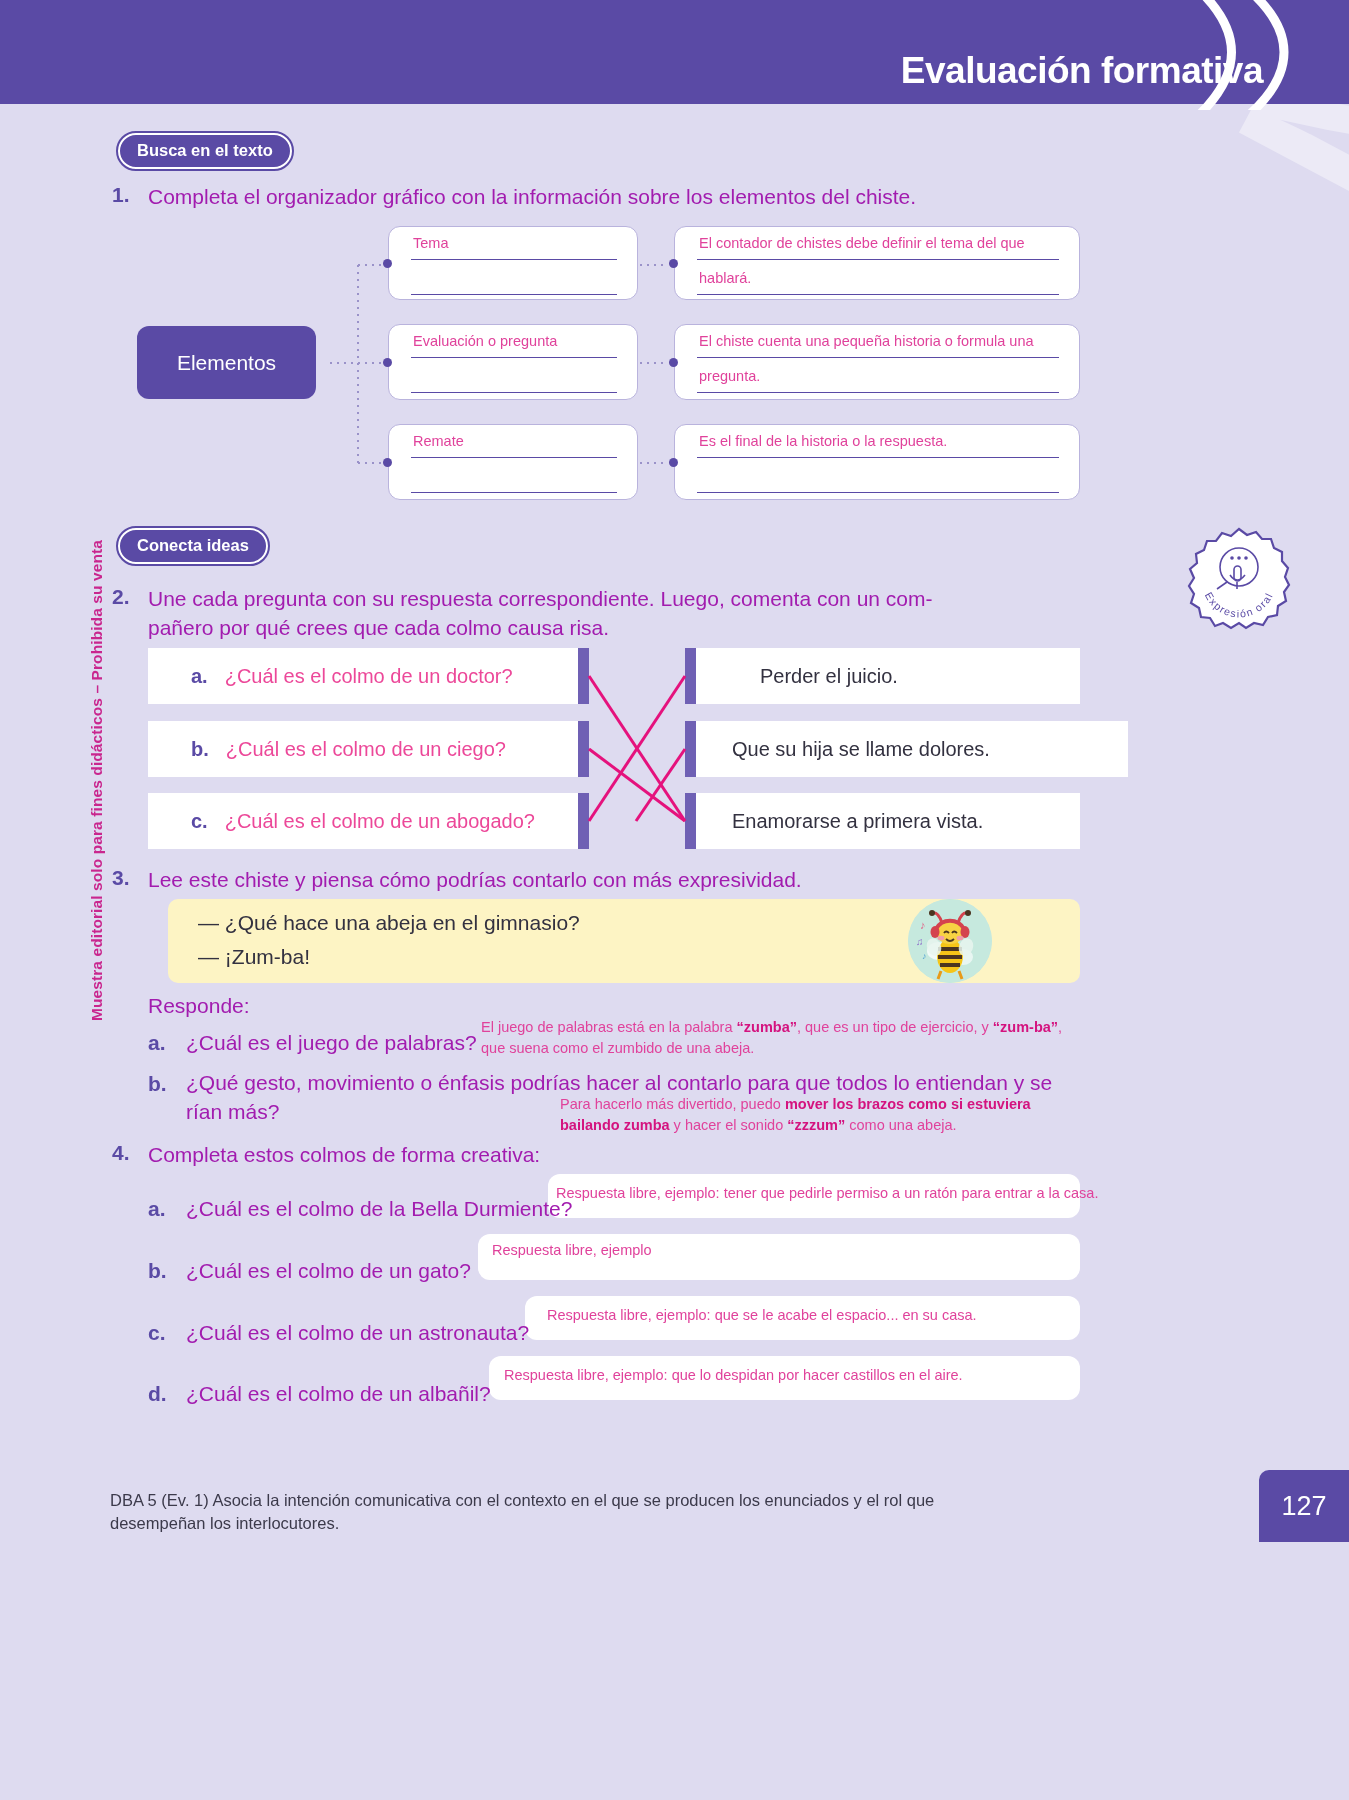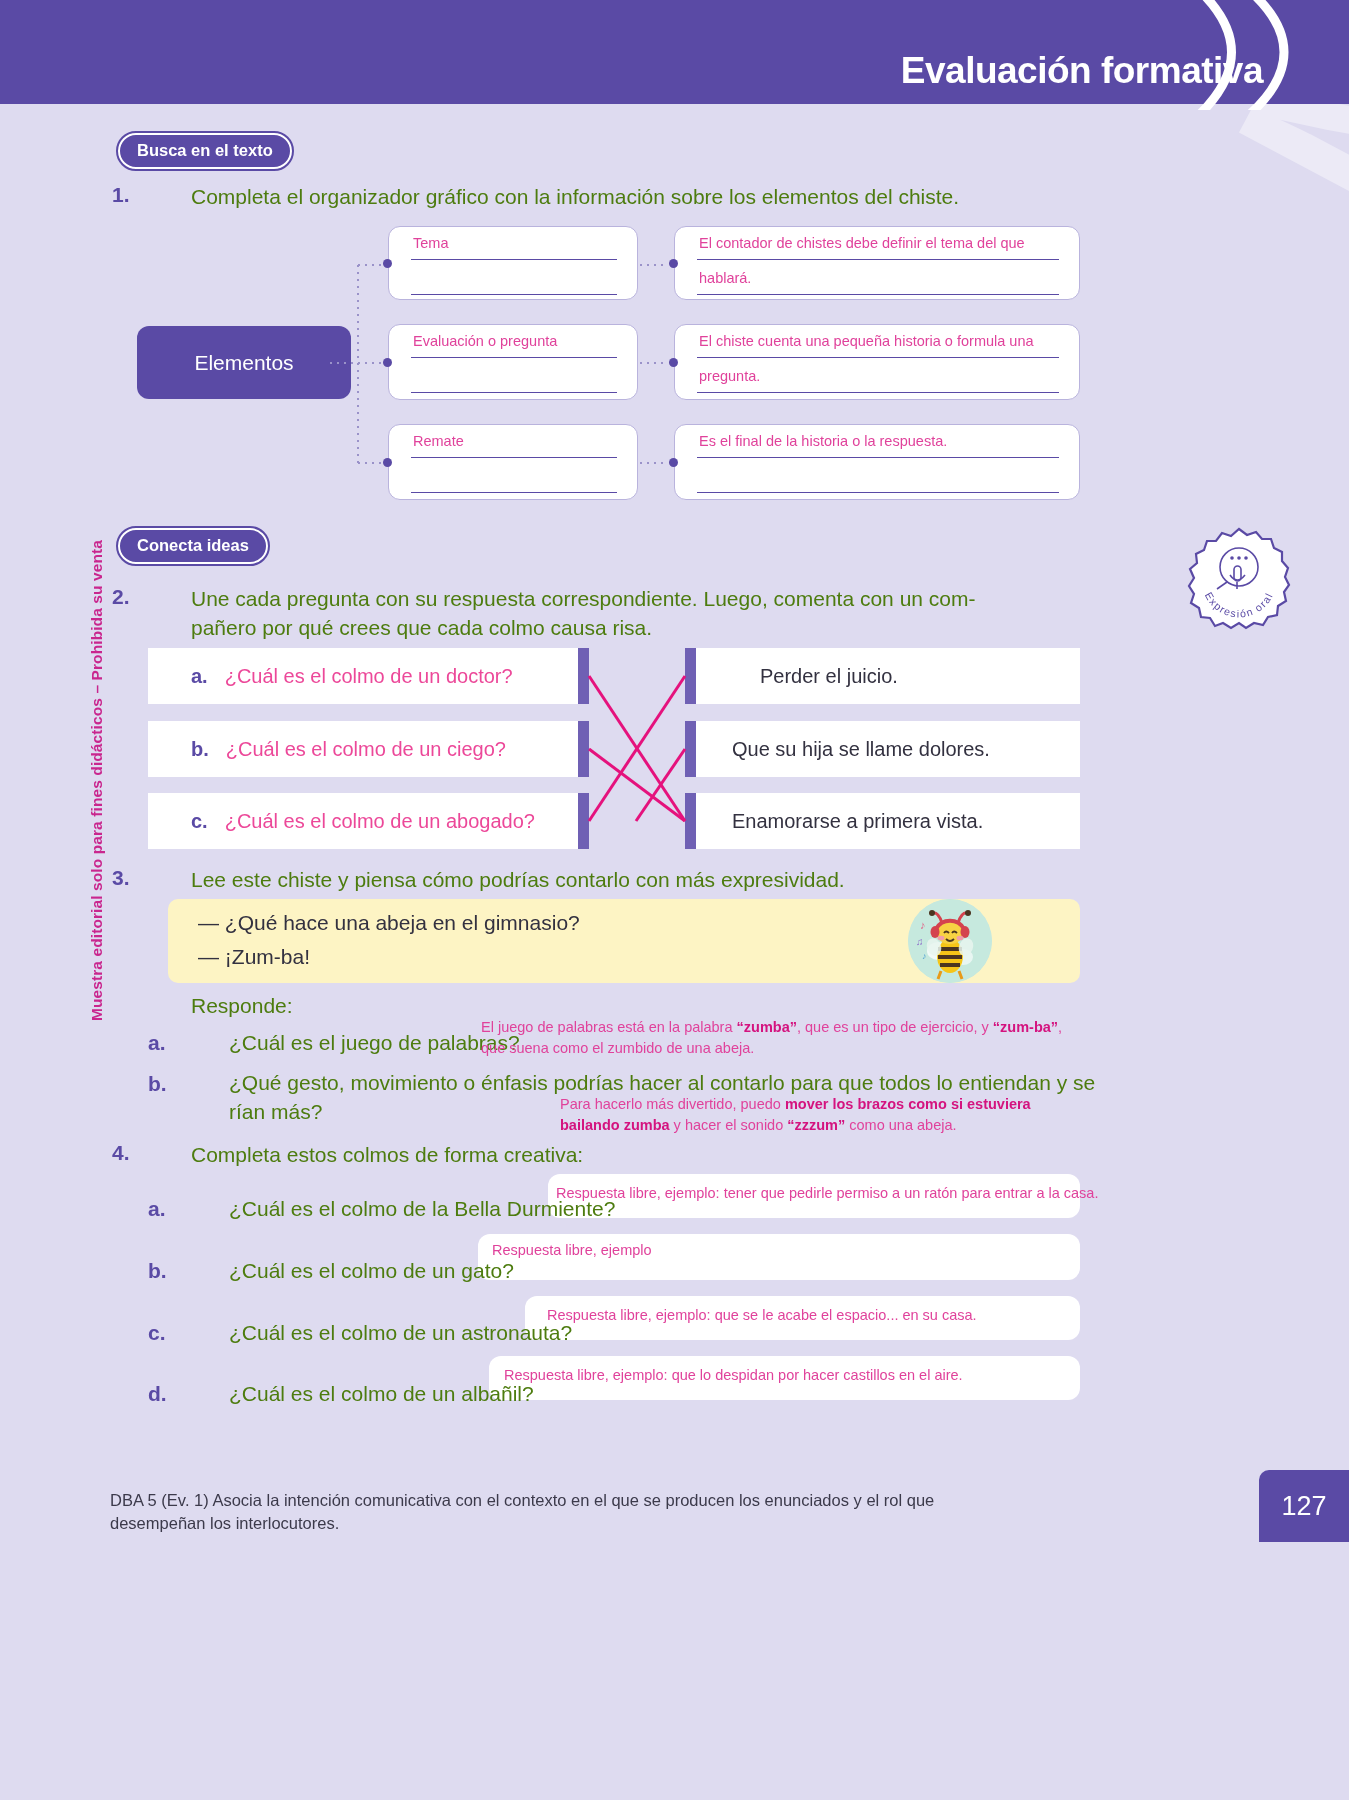--- a/index.html
+++ b/index.html
@@ -82,31 +82,30 @@
   }
 
   .qnum {
     position: absolute;
     color: #5a4aa5;
     font-weight: 700;
     font-size: 21px;
   }
   .qtext {
     position: absolute;
-    color: #4d7c0f;
+    color: #a21caf;
     font-size: 21px;
     line-height: 1.37;
-    margin-left: 43px;
   }
 
   
   .org-root {
     position: absolute;
     left: 137px; top: 326px;
-    width: 214px; height: 73px;
+    width: 179px; height: 73px;
     background: #5a4aa5;
     border-radius: 12px;
     color: #fff;
     display: flex; align-items: center; justify-content: center;
     font-size: 21px;
   }
   .org-box {
     position: absolute;
     background: #fff;
     border: 1.3px solid #b9b3dd;
@@ -335,21 +334,21 @@
     <span class="match-q">¿Cuál es el colmo de un abogado?</span>
   </div>
   <div class="connector" style="left:578px; top:793px;"></div>
 
   <div class="connector" style="left:685px; top:648px;"></div>
   <div class="match-row" style="left:696px; top:648px; width:384px;padding-left:28px;">
     <span class="match-a">Perder el juicio.</span>
   </div>
 
   <div class="connector" style="left:685px; top:721px;"></div>
-  <div class="match-row" style="left:696px; top:721px; width:384px;">
+  <div class="match-row" style="left:696px; top:721px; width:432px;">
     <span class="match-a">Que su hija se llame dolores.</span>
   </div>
 
   <div class="connector" style="left:685px; top:793px;"></div>
   <div class="match-row" style="left:696px; top:793px; width:384px;">
     <span class="match-a">Enamorarse a primera vista.</span>
   </div>
 
   <svg style="position:absolute; left:578px; top:648px; width:120px; height:210px;">
     <line x1="11" y1="28" x2="107" y2="173" stroke="#e5127d" stroke-width="3"></line>

